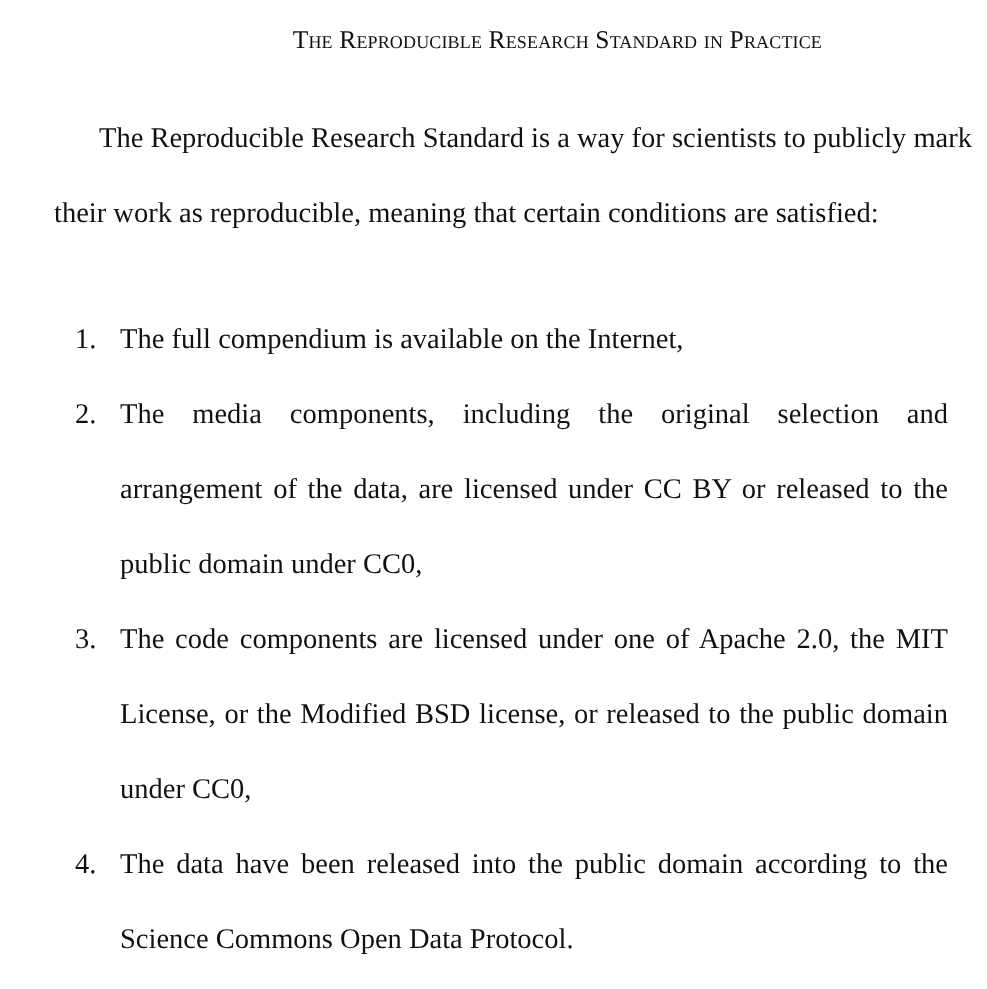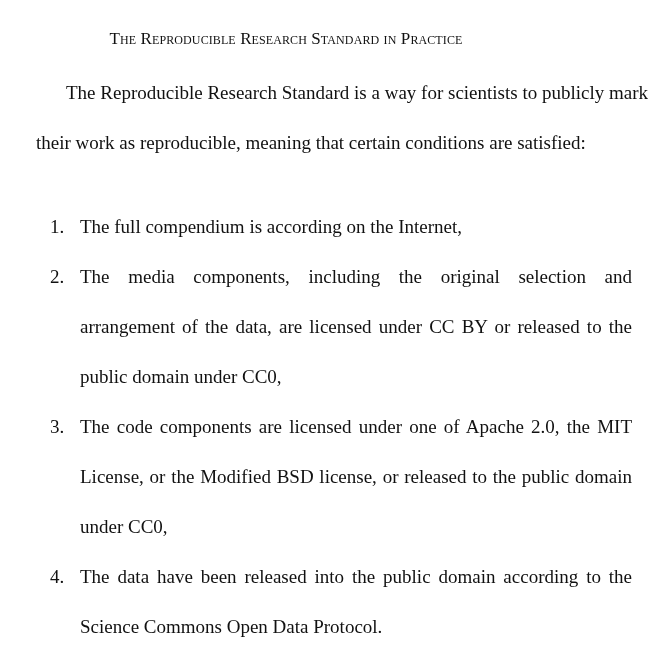--- a/index.html
+++ b/index.html
@@ -13,27 +13,27 @@
     overflow: hidden;
     font-family: "Liberation Serif", "DejaVu Serif", serif;
     color: #111111;
     position: relative;
   }
   .heading {
     position: absolute;
     top: 14px;
     left: 0;
     width: 548px;
-    text-align: center;
+    text-align: right;
     font-size: 17px;
     font-variant: small-caps;
     letter-spacing: 0.1px;
     line-height: 26px;
     font-weight: normal;
-    margin: 12px;
+    margin: 0;
   }
   .para {
     position: absolute;
     top: 52px;
     left: 20px;
     width: 612px;
     font-size: 19px;
     line-height: 50px;
     text-align: justify;
     text-indent: 30px;
@@ -66,21 +66,21 @@
 </head>
 <body>
 
 <h1 class="heading">The Reproducible Research Standard in Practice</h1>
 
 <p class="para">The Reproducible Research Standard is a way for scientists to publicly mark their work as reproducible, meaning that certain conditions are satisfied:</p>
 
 <ol class="list">
   <li class="list-item">
     <span class="num">1.</span>
-    <span>The full compendium is according on the Internet,</span>
+    <span>The full compendium is available on the Internet,</span>
   </li>
   <li class="list-item">
     <span class="num">2.</span>
     <span>The media components, including the original selection and arrangement of the data, are licensed under CC BY or released to the public domain under CC0,</span>
   </li>
   <li class="list-item">
     <span class="num">3.</span>
     <span>The code components are licensed under one of Apache 2.0, the MIT License, or the Modified BSD license, or released to the public domain under CC0,</span>
   </li>
   <li class="list-item">

